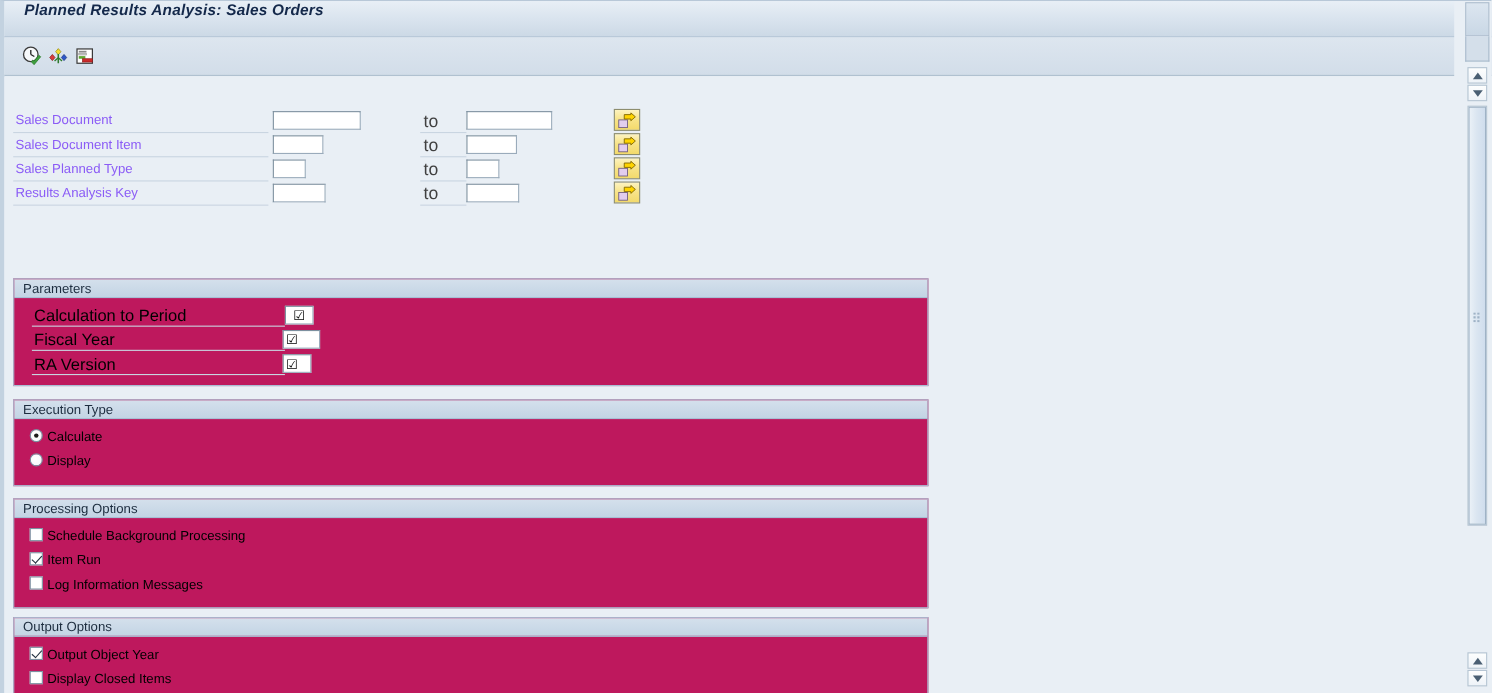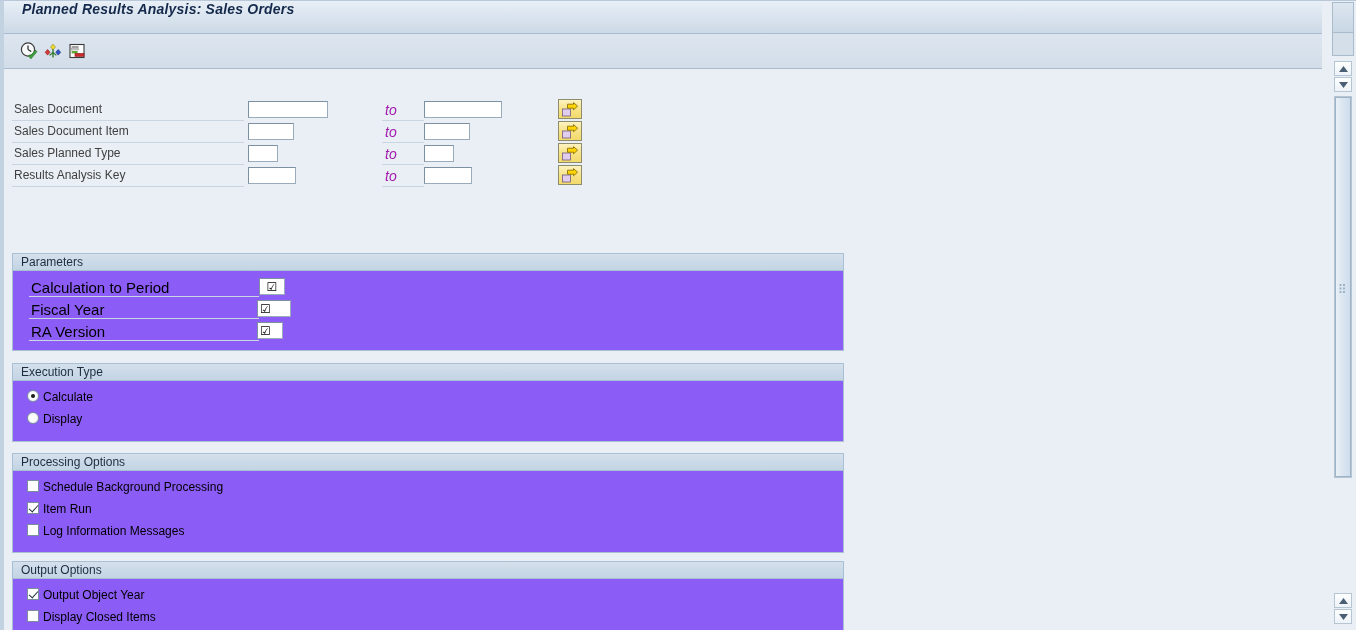--- a/index.html
+++ b/index.html
@@ -73,21 +73,21 @@
     left: 0; top: 69px;
     width: 1322px; height: 561px;
     background: #e9eff5;
     overflow: hidden;
   }
 
   
   .sel-row { position: absolute; left: 0; height: 22px; }
   .sel-label {
     position: absolute; left: 10px; top: 3px;
-    font-size: 12px; color: #404040; white-space: nowrap;
+    font-size: 12px; color: #8b5cf6; white-space: nowrap;
   }
   .sel-underline {
     position: absolute; left: 8px; top: 21px;
     width: 232px; height: 1px;
     background: #c9d5e1;
   }
   .fld {
     position: absolute;
     height: 17px;
     background: #ffffff;
@@ -95,23 +95,22 @@
     border-top-color: #7d909f;
     border-left-color: #7d909f;
     box-sizing: border-box;
     font-size: 12px;
     padding: 0 2px;
     outline: none;
     font-family: "Liberation Sans", sans-serif;
   }
   .to-lbl {
     position: absolute;
-    font-size: 14px;
-    color: #a21caf;
-    font-style: italic;
+    font-size: 16px;
+    color: #404040;
   }
   .to-underline {
     position: absolute;
     height: 1px;
     background: #c9d5e1;
   }
   .msel-btn {
     position: absolute;
     width: 24px; height: 20px;
     background: linear-gradient(to bottom, #fdf3c0 0%, #f7e388 50%, #f3da6b 100%);
@@ -135,21 +134,21 @@
     padding: 0;
   }
 
   
   .grp {
     position: absolute;
     left: 8px;
     width: 832px;
     border: 1px solid #a8bfd4;
     box-sizing: border-box;
-    background: #8b5cf6;
+    background: #be185d;
   }
   .grp-hdr {
     height: 17px;
     background: linear-gradient(to bottom, #d4e0ec 0%, #c3d4e4 100%);
     border-bottom: 1px solid #a8bfd4;
     font-size: 12px;
     color: #1d2d3f;
     padding: 1px 0 0 8px;
     box-sizing: border-box;
     white-space: nowrap;

